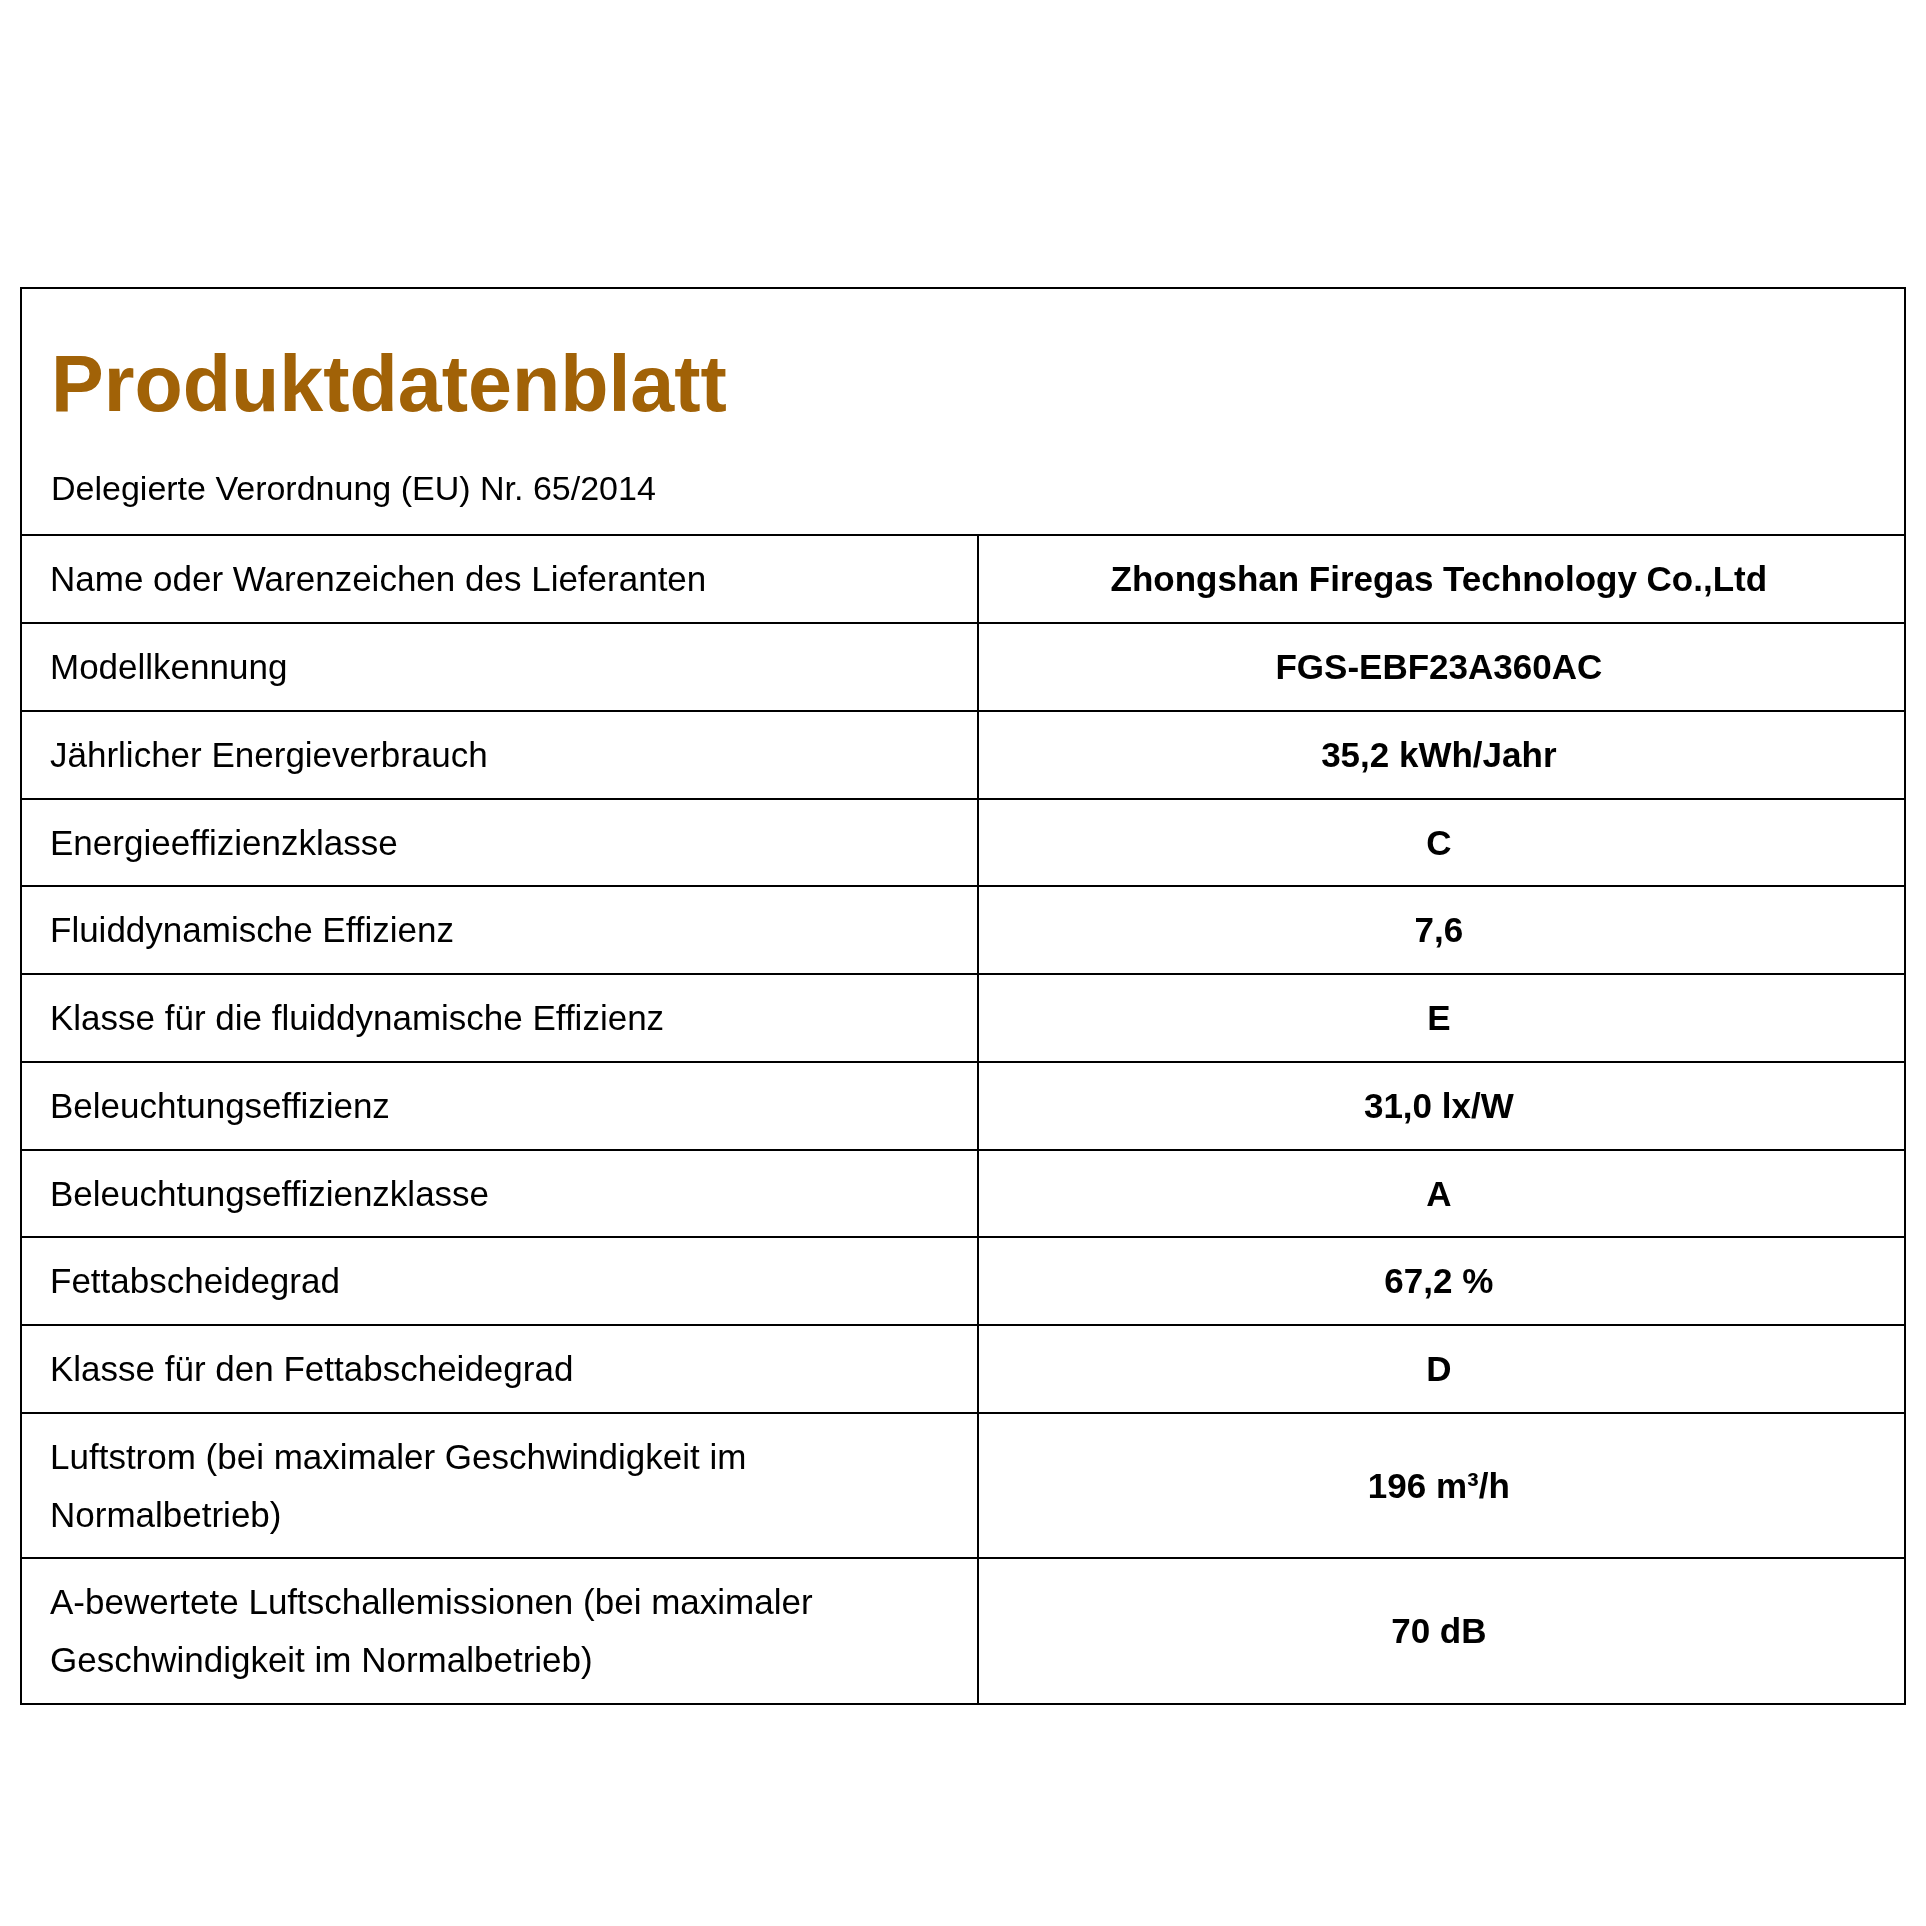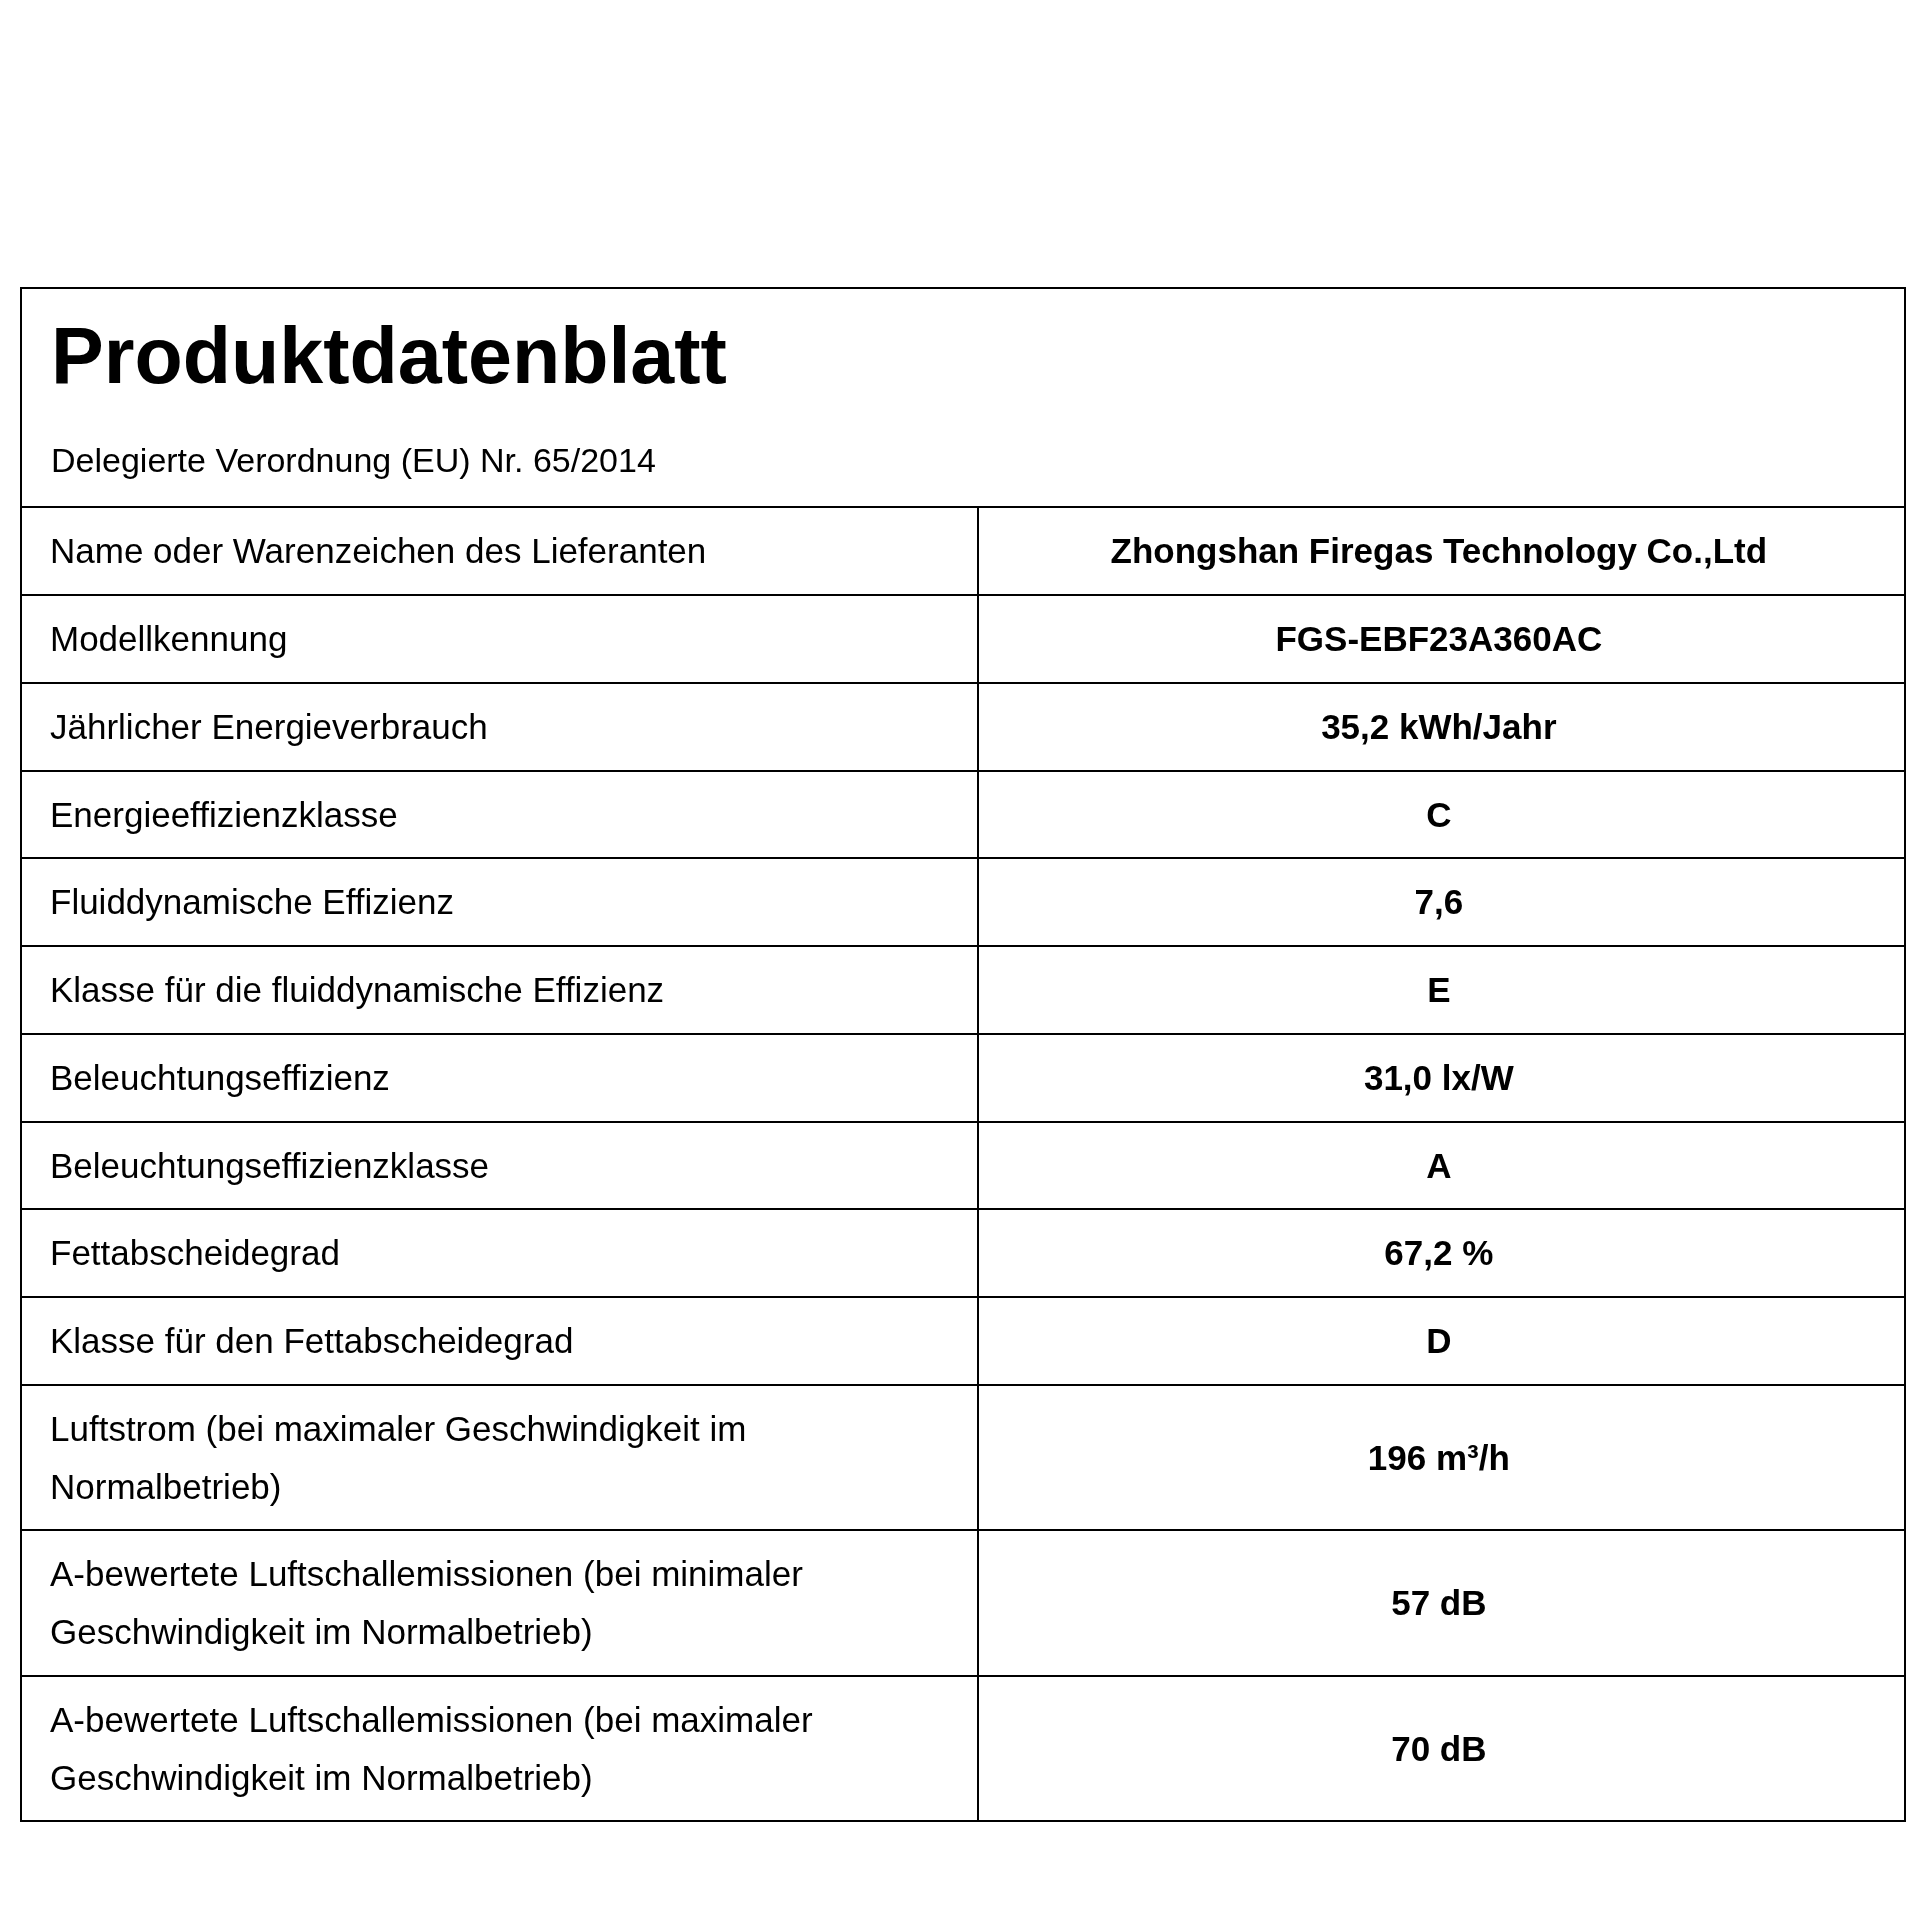--- a/index.html
+++ b/index.html
@@ -63,21 +63,21 @@
     text-align: center;
     font-weight: bold;
   }
 </style>
 </head>
 <body>
 
 <div class="page">
   <div class="sheet">
     <div class="header-block">
-      <div class="page-title" style="color: #000000;">Produktdatenblatt</div>
+      <div class="page-title" style="color: #a16207; margin-top: 28px;">Produktdatenblatt</div>
       <div class="page-subtitle">Delegierte Verordnung (EU) Nr. 65/2014</div>
     </div>
     <table class="spec-table">
       <tbody>
   <tr>
     <td class="label-cell">Name oder Warenzeichen des Lieferanten</td>
     <td class="value-cell">Zhongshan Firegas Technology Co.,Ltd</td>
   </tr>
 
   <tr>
@@ -124,24 +124,20 @@
     <td class="label-cell">Klasse für den Fettabscheidegrad</td>
     <td class="value-cell">D</td>
   </tr>
 
 
   <tr>
     <td class="label-cell">Luftstrom (bei maximaler Geschwindigkeit im Normalbetrieb)</td>
     <td class="value-cell">196 m³/h</td>
   </tr>
 
-  <tr>
-    <td class="label-cell">A-bewertete Luftschallemissionen (bei minimaler Geschwindigkeit im Normalbetrieb)</td>
-    <td class="value-cell">57 dB</td>
-  </tr>
 
   <tr>
     <td class="label-cell">A-bewertete Luftschallemissionen (bei maximaler Geschwindigkeit im Normalbetrieb)</td>
     <td class="value-cell">70 dB</td>
   </tr>
 </tbody>
     </table>
   </div>
 </div>
 

